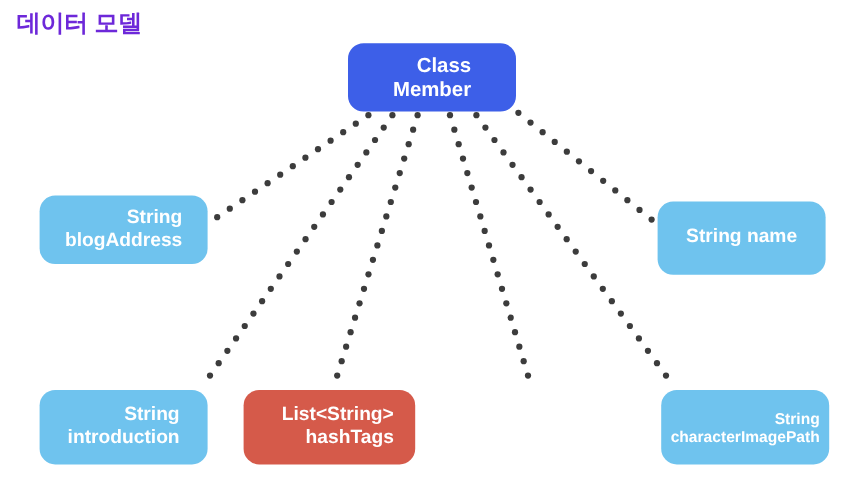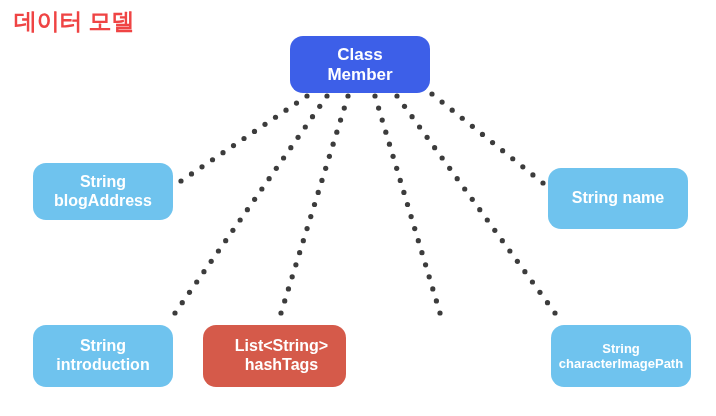--- a/index.html
+++ b/index.html
@@ -14,23 +14,23 @@
     position: relative;
     width: 716px;
     height: 416px;
     background: #ffffff;
     overflow: hidden;
   }
   #diagram-title {
     position: absolute;
     left: 14px;
     top: 6px;
-    font-size: 23px;
+    font-size: 20px;
     font-weight: bold;
-    color: #ef4444;
+    color: #6d28d9;
     letter-spacing: -0.2px;
     white-space: nowrap;
   }
   #connector-layer {
     position: absolute;
     left: 0;
     top: 0;
     width: 716px;
     height: 416px;
   }
@@ -44,20 +44,21 @@
     color: #ffffff;
     font-weight: bold;
     line-height: 1.16;
     box-sizing: border-box;
     padding: 2px 6px;
     z-index: 3;
   }
   .node-label {
     display: block;
     white-space: pre-line;
+    text-align: right;
   }
   
   #node-root {
     left: 290px;
     top: 36px;
     width: 140px;
     height: 57px;
     background: #3d5fe8;
     font-size: 17px;
   }

